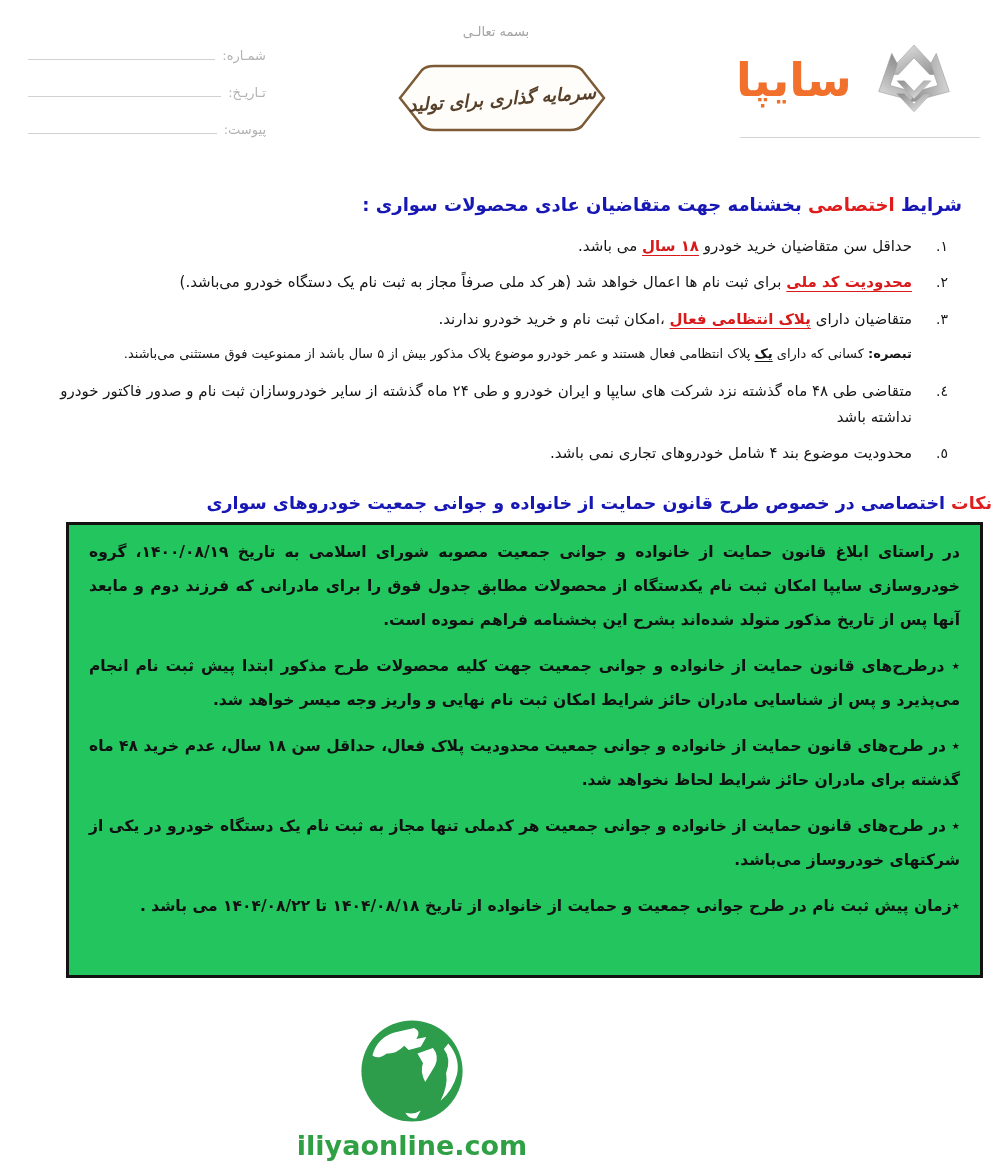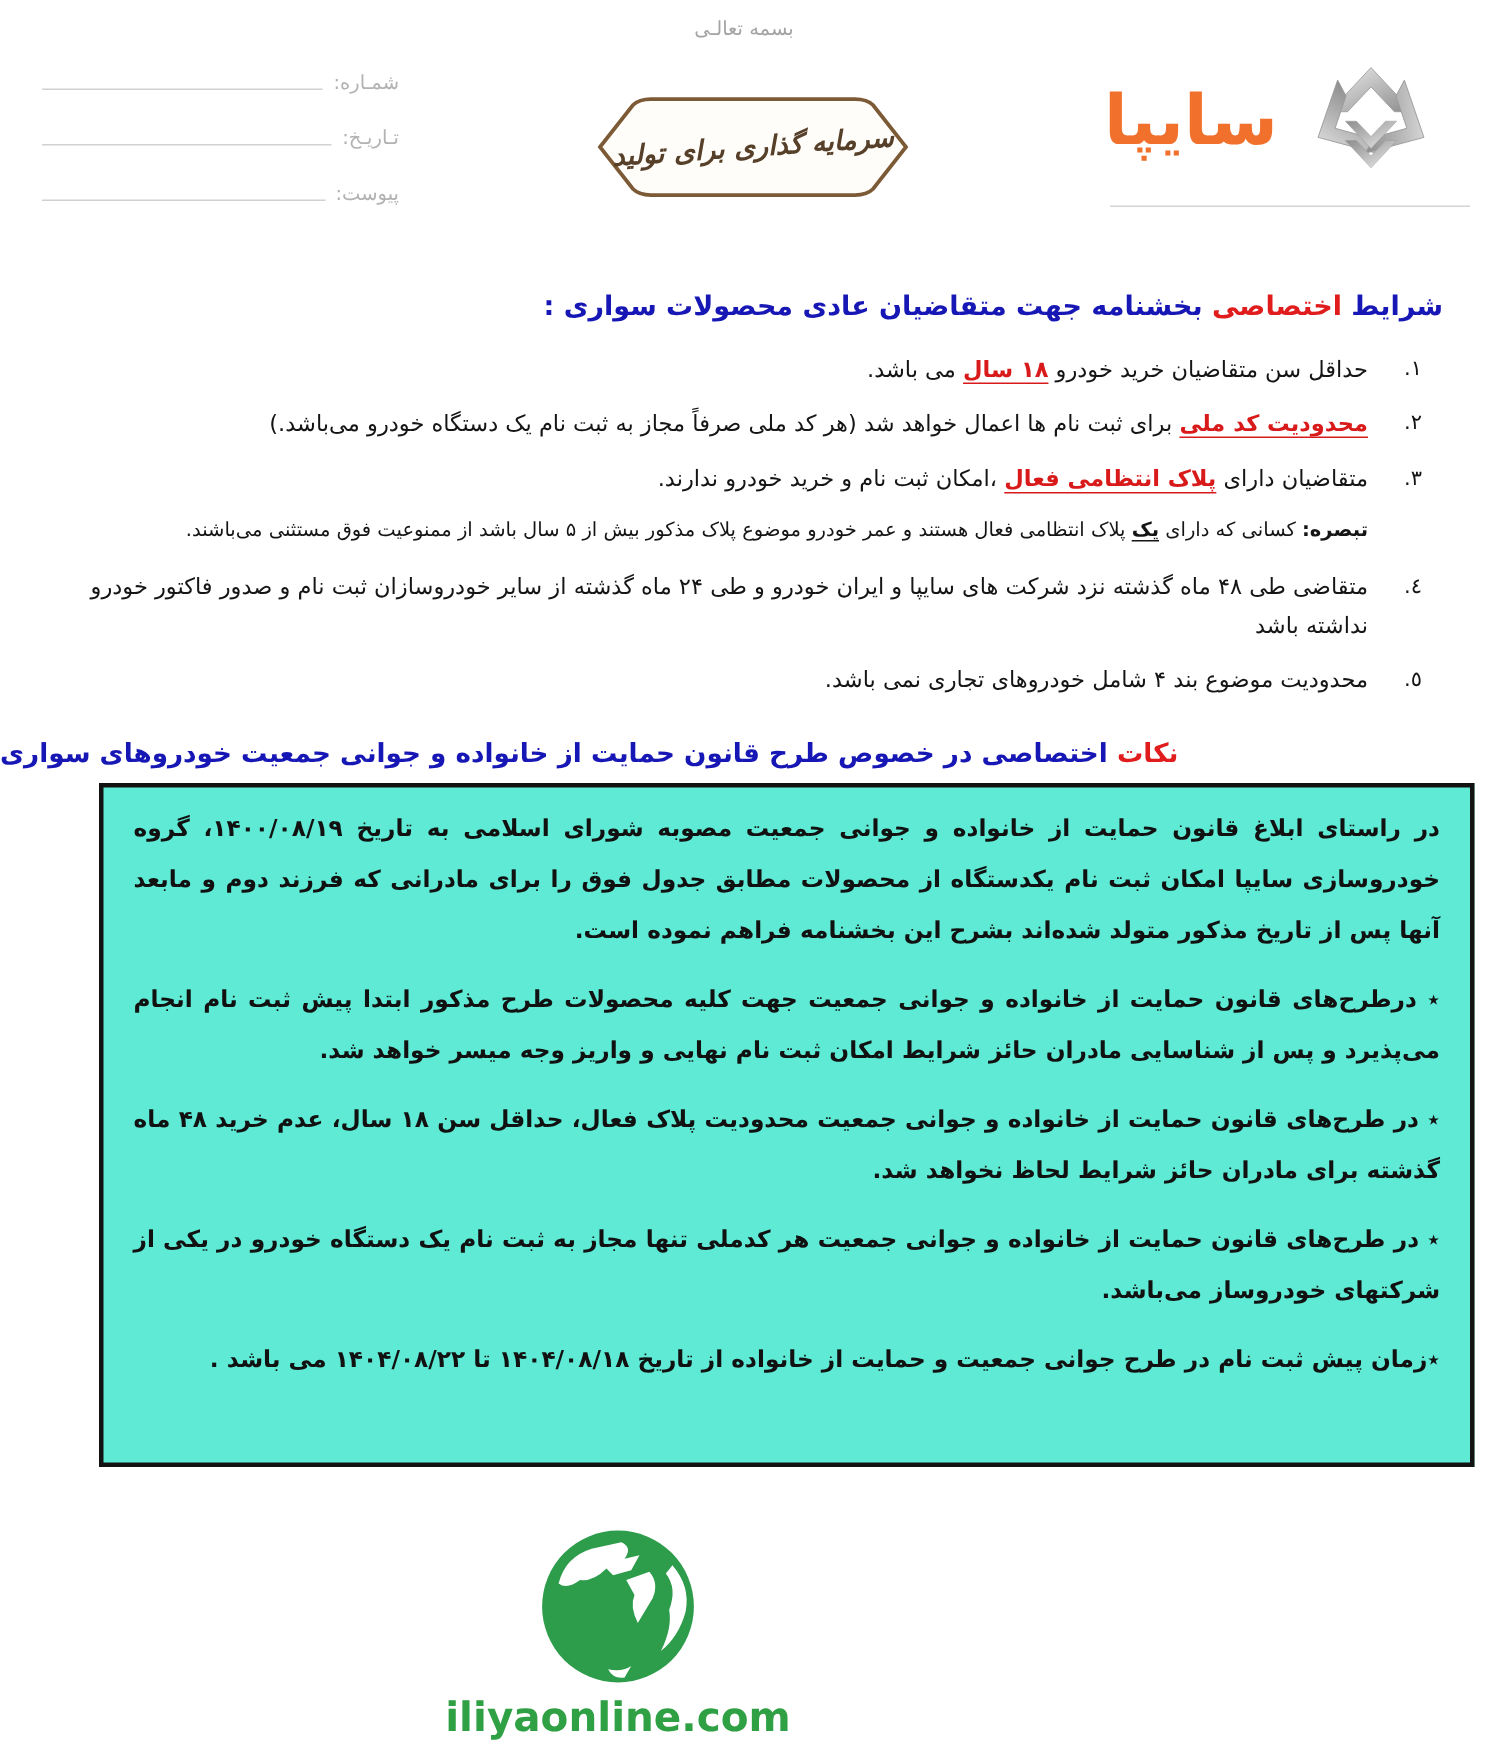--- a/index.html
+++ b/index.html
@@ -1,21 +1,21 @@
 <!DOCTYPE html>
 <html lang="fa"><head>
 <meta charset="utf-8">
 <style>
   html,body{margin:0;padding:0;background:#ffffff;}
   body{width:992px;height:1175px;position:relative;overflow:hidden;
        font-family:"DejaVu Sans",sans-serif;color:#151515;}
   .page{position:absolute;inset:0;background:#fff;}
 
   
-  .bismillah{position:absolute;top:12px;left:0;width:100%;text-align:center;
+  .bismillah{position:absolute;top:24px;left:0;width:100%;text-align:center;
              color:#a3a3a3;font-size:13px;letter-spacing:1px;}
   .ref-fields{position:absolute;top:48px;left:28px;width:238px;direction:rtl;}
   .ref-row{display:flex;align-items:center;gap:7px;margin-bottom:22px;
            color:#b3b1b1;font-size:13px;}
   .ref-line{flex:1;border-bottom:1px solid #d2d0d0;height:1px;transform:translateY(3px);}
 
   .stamp{position:absolute;top:57px;left:392px;width:220px;height:82px;}
   .stamp svg{position:absolute;inset:0;width:100%;height:100%;}
   .stamp-label{position:absolute;inset:0;display:flex;align-items:center;justify-content:center;
                transform:rotate(-4deg);color:#57402a;font-size:18px;font-style:italic;
@@ -34,23 +34,23 @@
           margin:0 30px 18px 0;}
   .red{color:#e01c1c;}
   .item{position:relative;padding:0 80px 0 34px;margin-bottom:10px;
         font-size:15px;line-height:1.75;text-align:right;}
   .item .num{position:absolute;right:44px;top:1px;font-size:14px;}
   .redhl{color:#d91a1a;font-weight:bold;text-decoration:underline;text-underline-offset:4px;text-align:right;}
   .note{padding:0 80px 0 58px;margin:3px 0 12px;font-size:13px;line-height:1.85;
         text-align:justify;}
   .note .u{font-weight:bold;text-decoration:underline;text-underline-offset:3px;}
 
-  .title2{font-weight:bold;font-size:17.5px;color:#1717b5;text-align:left;margin:26px 0 9px;}
+  .title2{font-weight:bold;font-size:17.5px;color:#1717b5;text-align:right;margin:26px 0 9px;}
 
-  .box{margin:0 9px 0 66px;border:3px solid #121212;padding:10px 20px 52px;background:#5eead4;}
+  .box{margin:0 9px 0 66px;border:3px solid #121212;padding:10px 20px 52px;background:#22c55e;}
   .box p{margin:0 0 12px;font-size:15.5px;font-weight:bold;line-height:2.2;
          text-align:justify;color:#111;}
   .box p.last{margin-bottom:0;text-align:right;}
 
   
   .footer{position:absolute;top:1016px;left:292px;width:240px;text-align:center;}
   .globe{width:110px;height:110px;display:inline-block;}
   .site{color:#2fa043;font-size:27px;font-weight:bold;margin-top:0;
         font-family:"DejaVu Sans",sans-serif;}
 </style>

